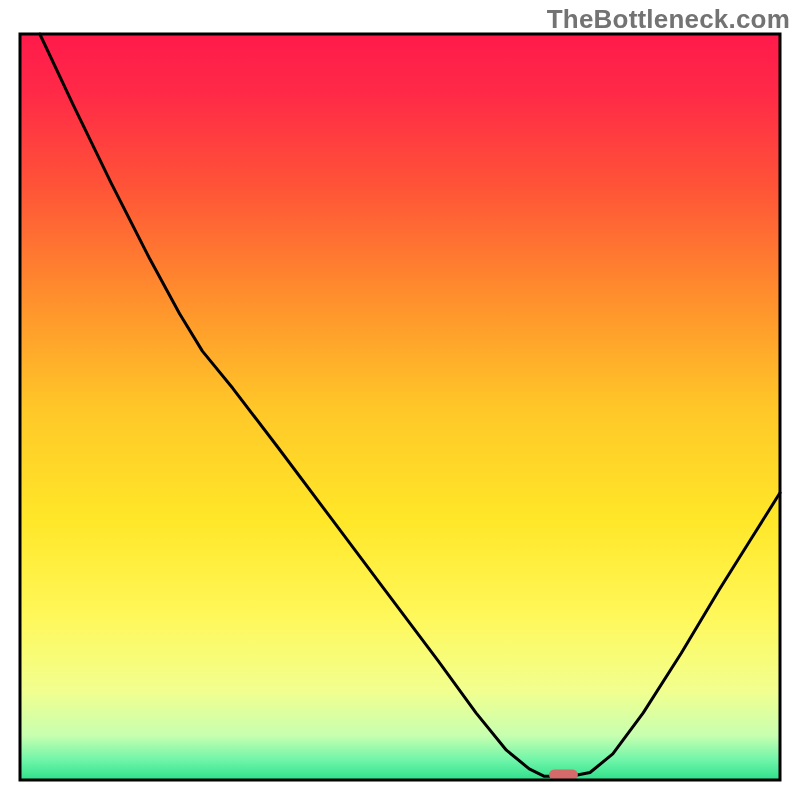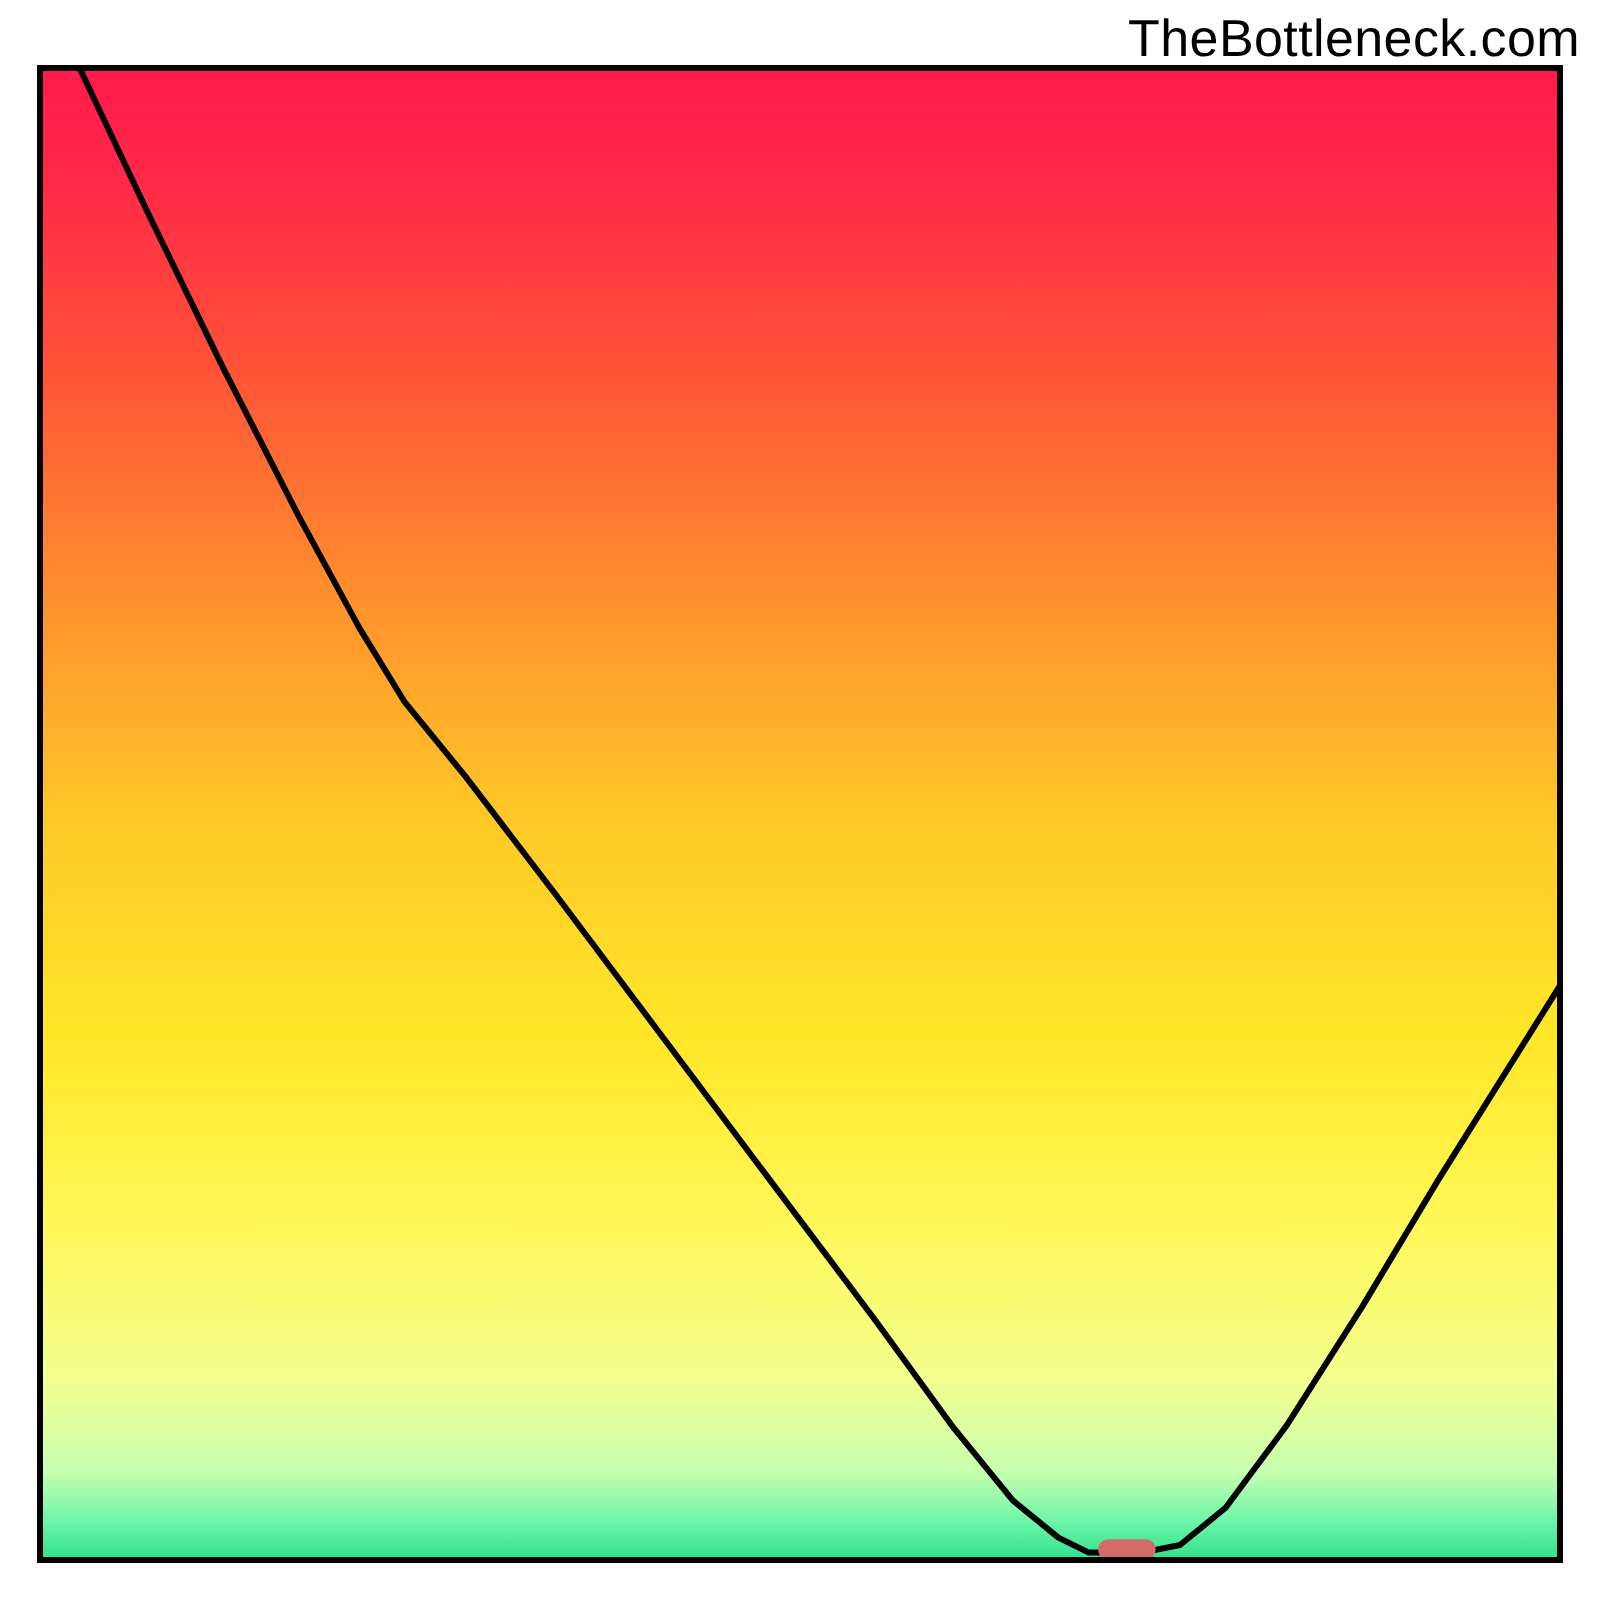--- a/index.html
+++ b/index.html
@@ -13,22 +13,22 @@
   .wrap {
     position: relative;
     width: 800px;
     height: 800px;
   }
   .watermark {
     position: absolute;
     top: 4px;
     right: 10px;
     font-size: 26px;
-    font-weight: 400;
-    color: #000000;
+    font-weight: 700;
+    color: #737373;
     letter-spacing: 0.2px;
     z-index: 3;
   }
   svg {
     position: absolute;
     top: 0;
     left: 0;
   }
 </style>
 </head>

